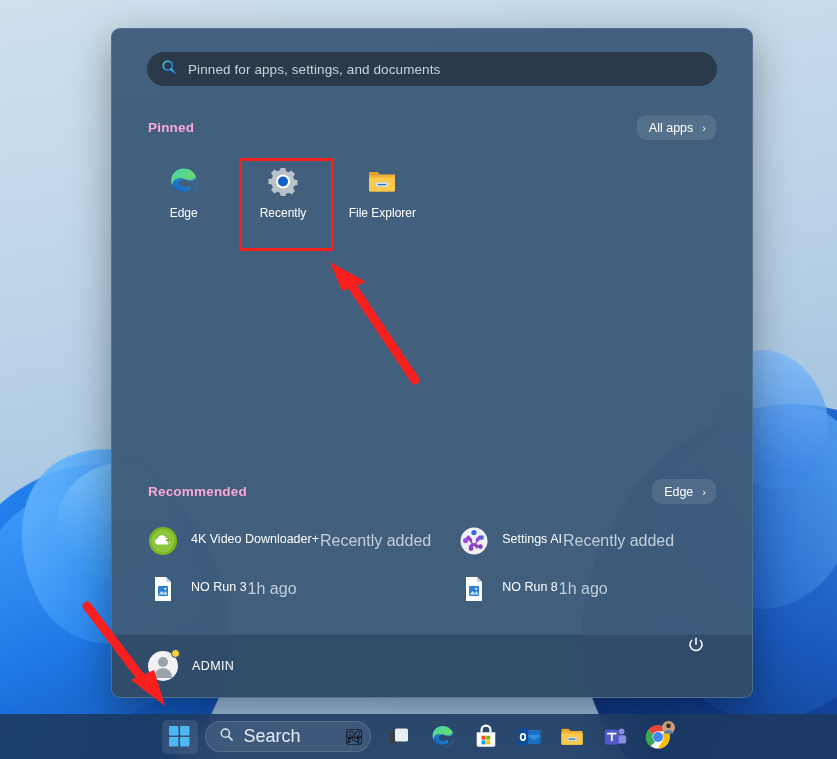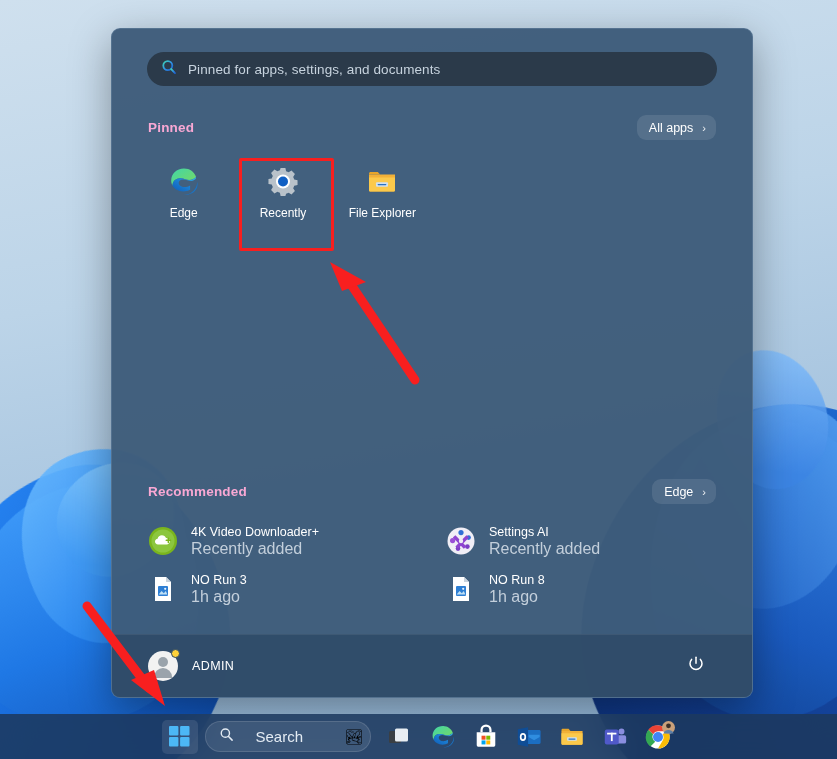--- a/index.html
+++ b/index.html
@@ -193,31 +193,30 @@
   .rec-item {
     display: flex;
     align-items: center;
     gap: 13px;
     height: 46px;
     padding: 0 10px;
     border-radius: 5px;
     cursor: pointer;
   }
   .rec-ico { width: 30px; height: 30px; flex: none; position: relative; }
-  .rec-text { display: flex; flex-direction: column; gap: 1px; min-width: 0; }
+  .rec-text { display: flex; gap: 1px; min-width: 0; }
   .rec-name { color: #fff; font-size: 12.5px; white-space: nowrap; }
   .rec-sub { color: #c3cfdb; font-size: 16px; white-space: nowrap; }
 
   
   #account-bar {
     height: 63px;
     background: rgba(48,76,105,.96);
     border-top: 1px solid rgba(255,255,255,.07);
     display: flex;
-    align-items: center;
     padding: 0 46px 0 36px;
   }
   #user-block { display: flex; align-items: center; gap: 14px; cursor: pointer; }
   #avatar {
     width: 30px; height: 30px; border-radius: 50%;
     background: #f2f2f2; position: relative; overflow: visible;
   }
   #avatar .head {
     position: absolute; left: 50%; top: 6px; transform: translateX(-50%);
     width: 10px; height: 10px; border-radius: 50%; background: #9aa3ab;
@@ -269,21 +268,21 @@
   #tb-search {
     width: 166px; height: 31px;
     background: rgba(255,255,255,.09);
     border: 1px solid rgba(255,255,255,.13);
     border-radius: 16px;
     display: flex; align-items: center;
     padding: 0 6px 0 13px;
     gap: 10px; cursor: pointer;
     margin-right: 4px;
   }
-  #tb-search .txt { color: #e3ebf3; font-size: 15px; margin-left: 12px; }
+  #tb-search .txt { color: #e3ebf3; font-size: 18px; }
   #tb-search .deco { margin-left: auto; font-size: 15px; line-height: 1; }
   .tb-ico { width: 26px; height: 26px; position: relative; }
 </style>
 </head>
 <body>
 
 <div id="desktop">
   <div class="bloom bloom-l1"></div>
   <div class="bloom bloom-l2"></div>
   <div class="bloom bloom-l3"></div>

